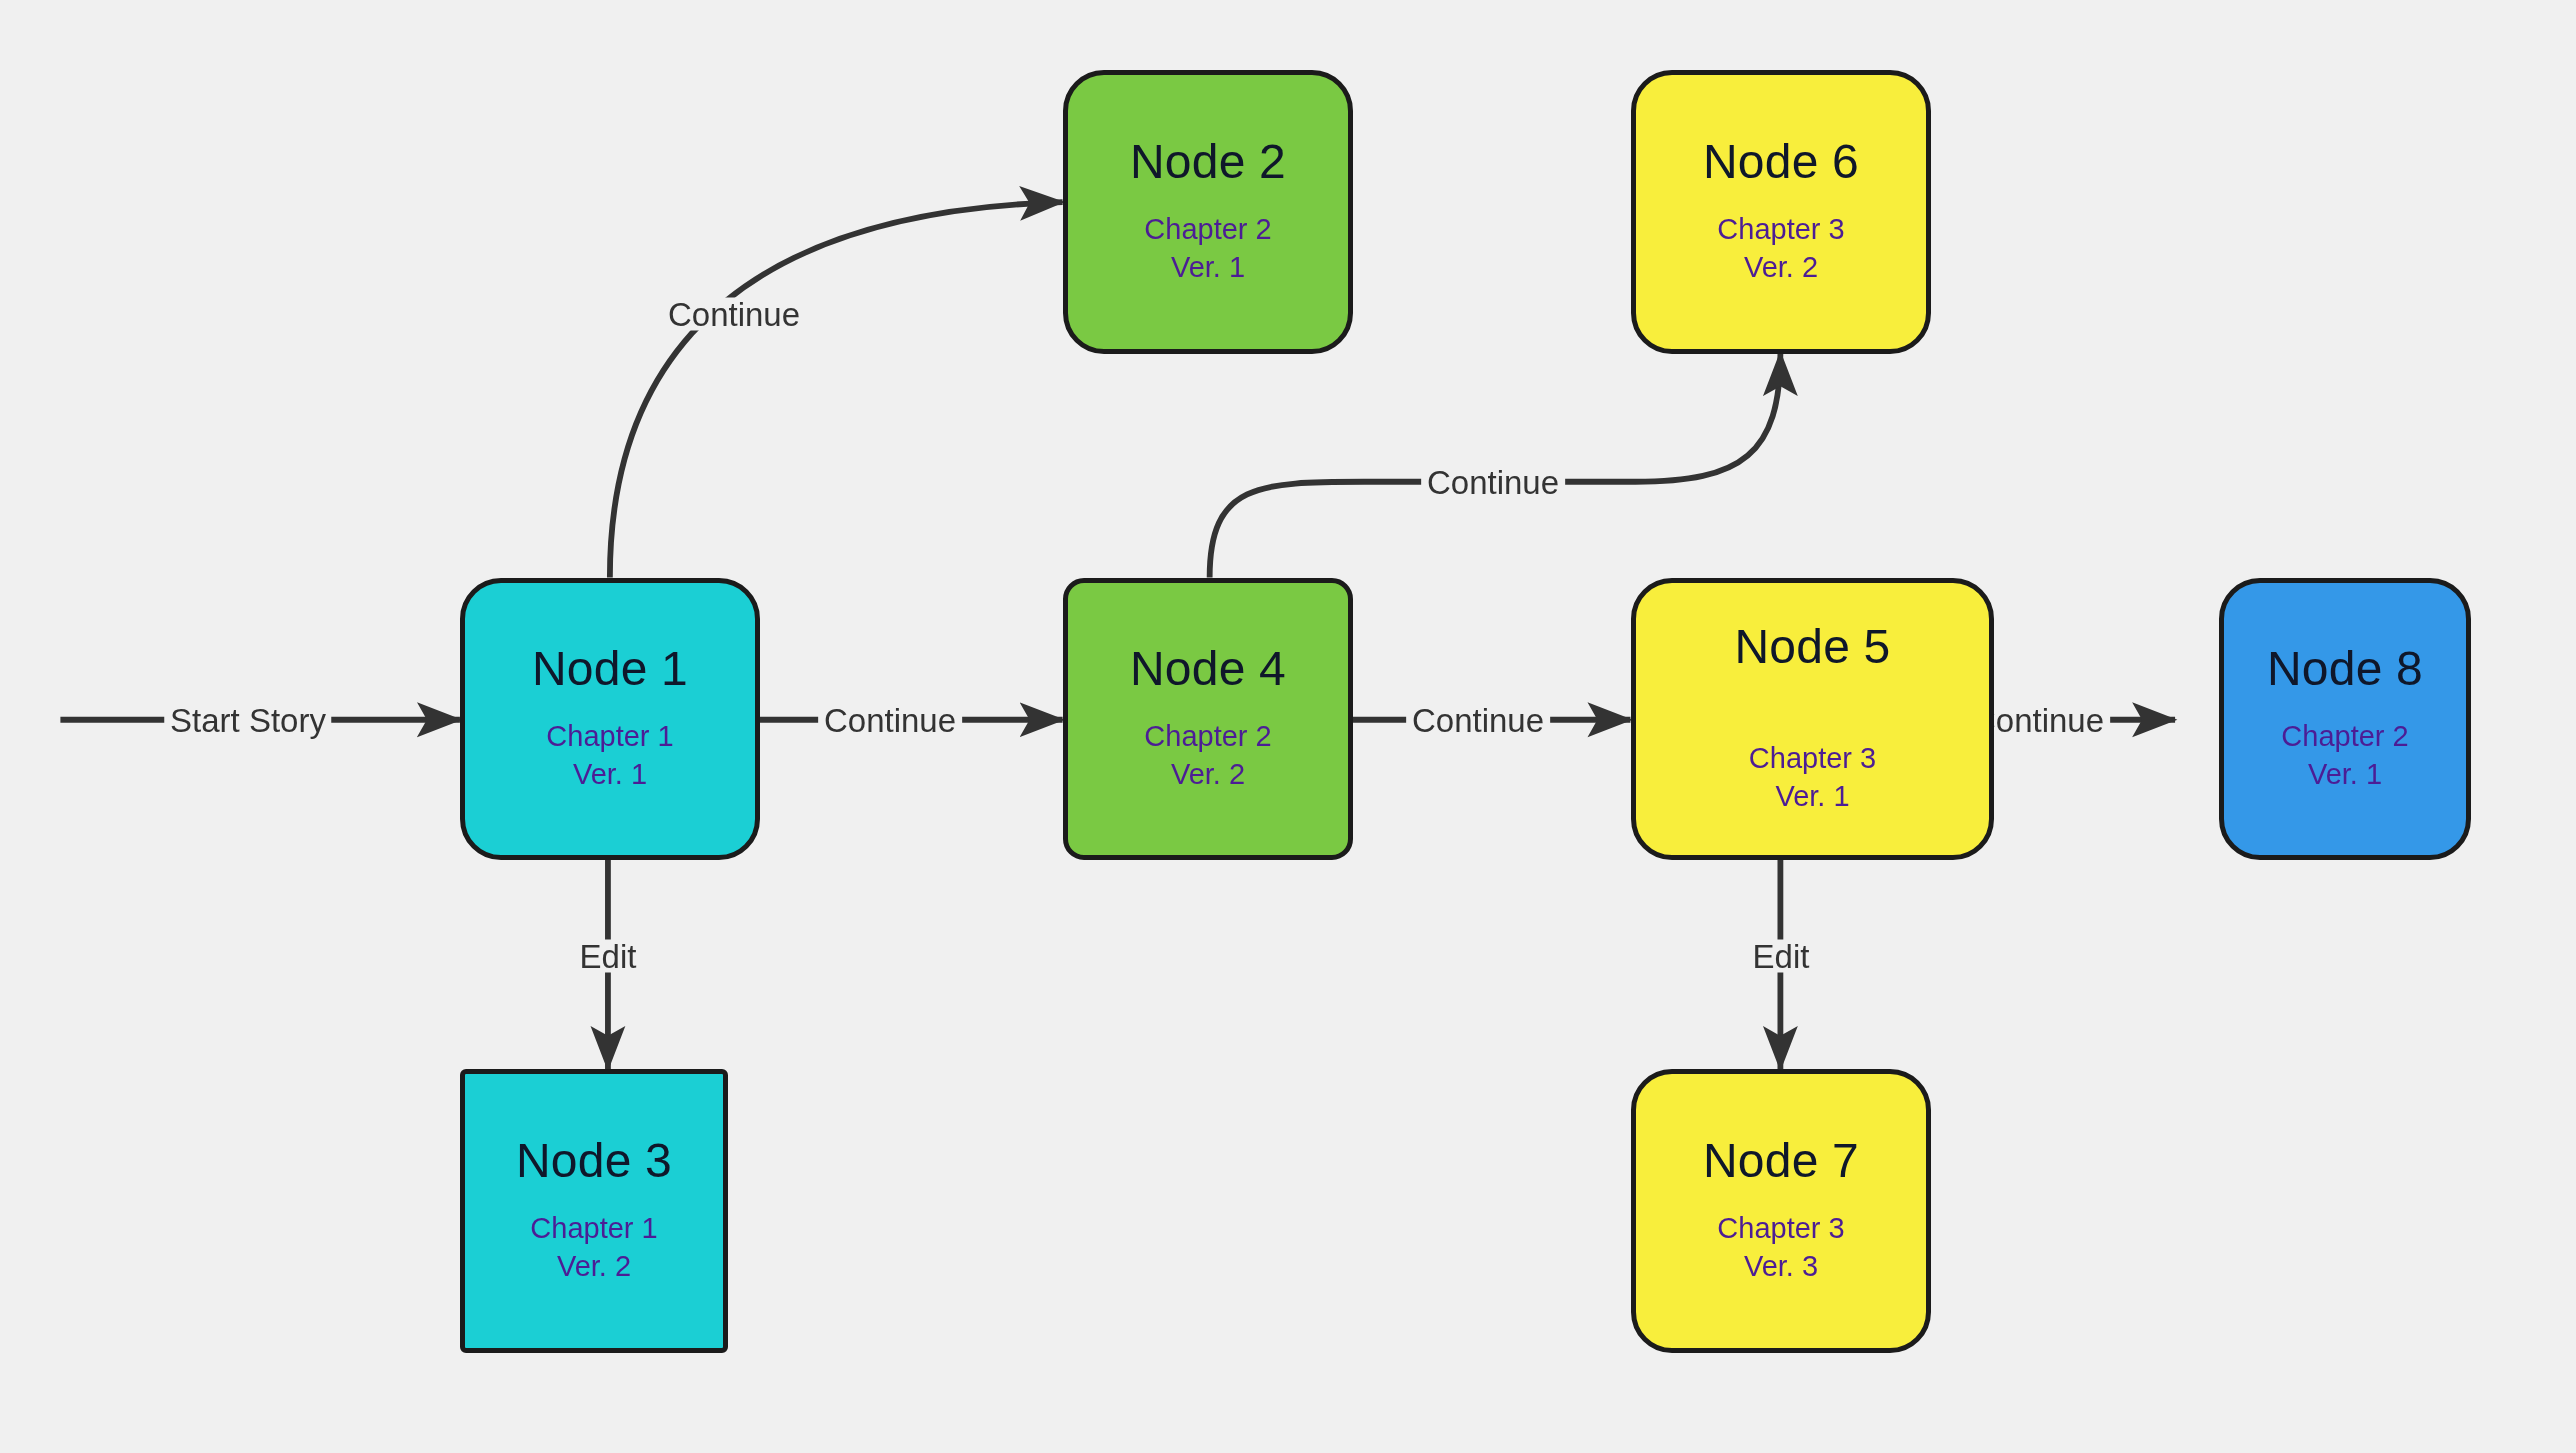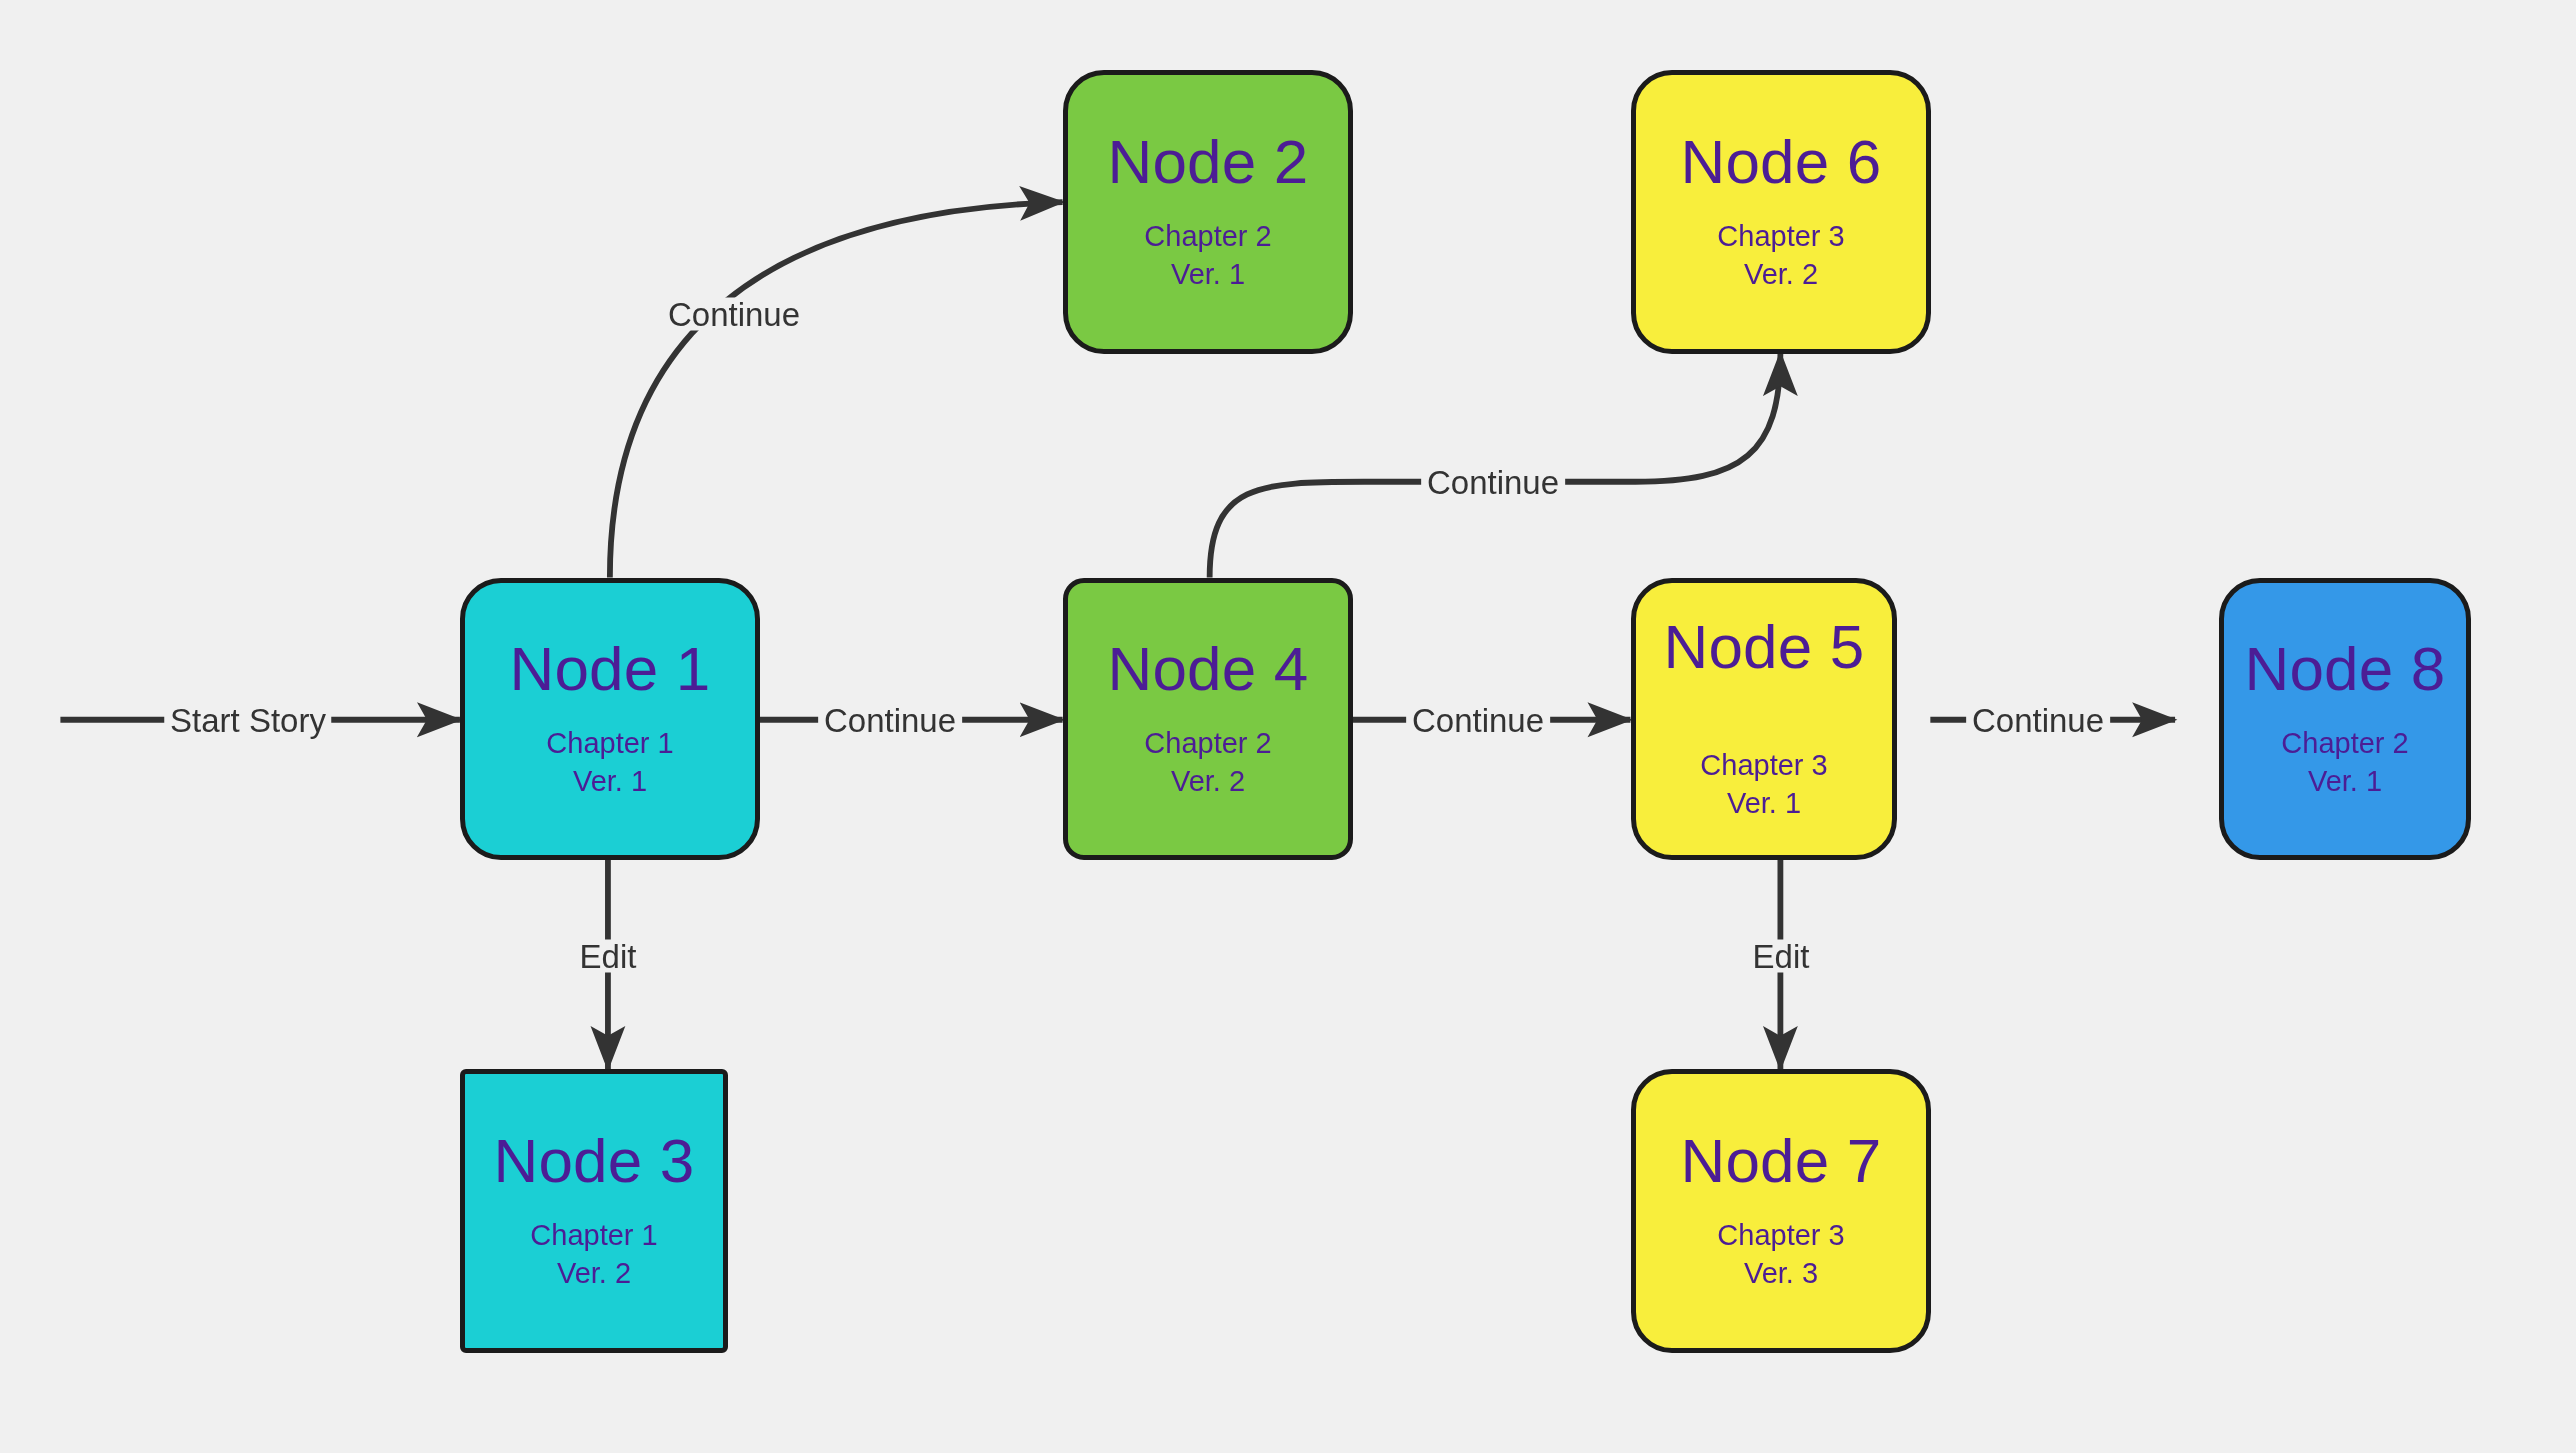--- a/index.html
+++ b/index.html
@@ -28,24 +28,24 @@
     border: 5.8px solid #1b1b1b;
     border-radius: 41px;
     display: flex;
     flex-direction: column;
     align-items: center;
     justify-content: center;
     text-align: center;
     color: #0d0d0d;
   }
   .node-title {
-    font-size: 62px;
+    font-size: 48px;
     font-weight: 400;
     line-height: 1;
-    color: #4c1d95;
+    color: #0f172a;
     letter-spacing: 0.2px;
   }
   .node-meta {
     margin-top: 25px;
     font-size: 29px;
     font-weight: 400;
     line-height: 1.28;
     color: #4c1d95;
   }
   .edge-label {
@@ -122,21 +122,21 @@
   </div>
 
   <div class="node" style="left: 1063px; top: 578px; width: 290px; height: 282px; background: rgb(122, 201, 67); border-color: rgb(27, 27, 27); border-radius: 21px;">
     <div class="node-title">Node 4</div>
     <div class="node-meta">
       <div>Chapter 2</div>
       <div>Ver. 2</div>
     </div>
   </div>
 
-  <div class="node" style="left: 1631px; top: 578px; width: 266px; height: 282px; background: rgb(248, 238, 60); border-color: rgb(27, 27, 27); gap: 44px;">
+  <div class="node" style="left: 1631px; top: 578px; width: 363px; height: 282px; background: rgb(248, 238, 60); border-color: rgb(27, 27, 27); gap: 44px;">
     <div class="node-title">Node 5</div>
     <div class="node-meta">
       <div>Chapter 3</div>
       <div>Ver. 1</div>
     </div>
   </div>
 
   <div class="node" style="left: 1631px; top: 70px; width: 300px; height: 284px; background: rgb(248, 238, 60); border-color: rgb(27, 27, 27);">
     <div class="node-title">Node 6</div>
     <div class="node-meta">

